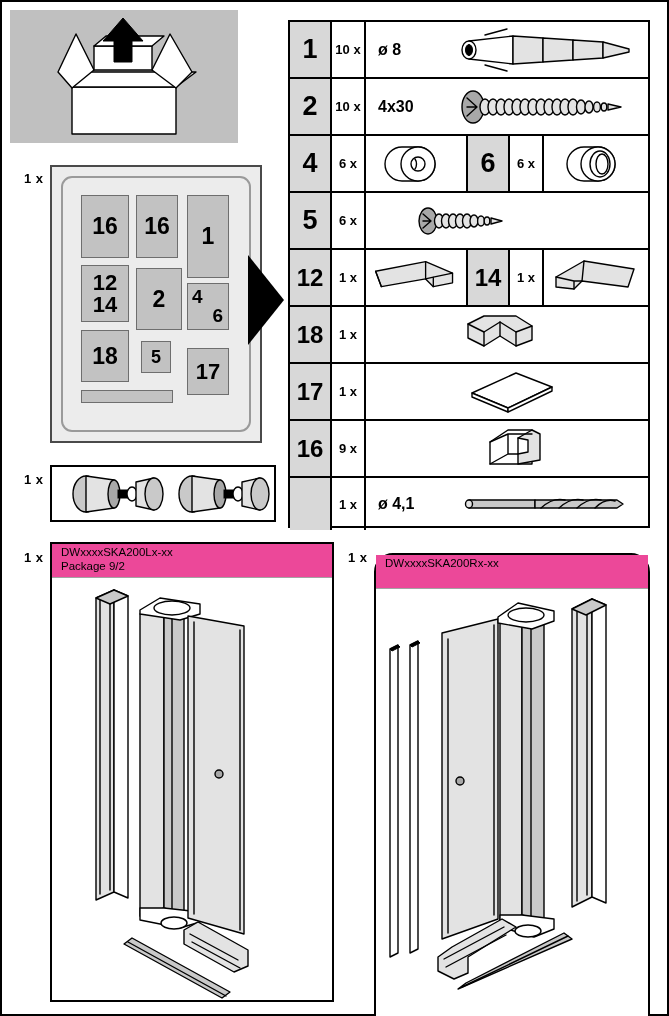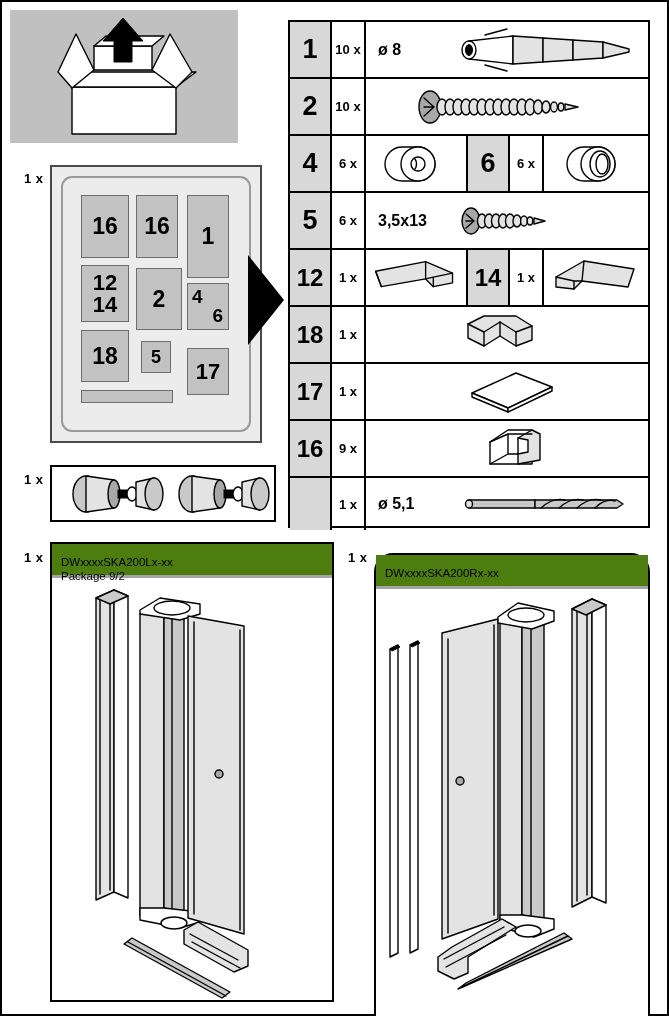--- a/index.html
+++ b/index.html
@@ -112,22 +112,22 @@
   .fl-d{fill:#a8a8a8;stroke:#000;stroke-width:1.4;stroke-linejoin:round;}
   .fl-k{fill:#000;stroke:#000;stroke-width:1;}
 
   
   .pkg{
     position:absolute;border:2px solid #000;box-sizing:border-box;background:#fff;
   }
   .pkg-left{left:48px;top:540px;width:284px;height:460px;}
   .pkg-right{left:372px;top:551px;width:276px;height:584px;border-radius:19px;}
   .pkg-head{
-    height:34px;background:#4d7c0f;border-bottom:3px solid #a3a3a3;
-    padding:11px 0 0 9px;box-sizing:border-box;
+    height:34px;background:#ec4899;border-bottom:1px solid #a3a3a3;
+    padding:1px 0 0 9px;box-sizing:border-box;
   }
   .pkg-head div{font-size:11.5px;color:#000;line-height:14px;}
   .pkg-body{position:relative;width:100%;height:calc(100% - 34px);overflow:hidden;}
 
   
   .mini-tray{
     position:absolute;right:9px;bottom:8px;width:72px;height:84px;
     background:#ececec;border:1px solid #4a4a4a;box-sizing:border-box;
   }
   .mini-inner{
@@ -245,20 +245,21 @@
           <path class="fl-l" d="M88 13 L118 15 L118 35 L88 37 Z"></path>
           <path class="fl-l" d="M118 15 L148 17 L148 33 L118 35 Z"></path>
           <path class="fl-l" d="M148 17 L174 24 L174 27 L148 33 Z"></path>
         </svg>
       </div>
     </div>
 
     <div class="prow" style="height:57px;">
       <div class="num-cell">2</div>
       <div class="qty-cell">10 x</div>
+      <div class="spec-cell">4x30</div>
       <div class="art-cell">
         <svg width="190" height="50" viewBox="0 0 190 50">
           <ellipse class="fl-d" cx="18" cy="25" rx="11" ry="16"></ellipse>
           <path class="ln" d="M12 16 L22 25 L12 34 M12 25 L22 25"></path>
           <g class="fl-l">
             <ellipse cx="30" cy="25" rx="5" ry="8"></ellipse>
               <ellipse cx="38" cy="25" rx="5" ry="8"></ellipse>
             <ellipse cx="46" cy="25" rx="5" ry="8"></ellipse>
               <ellipse cx="54" cy="25" rx="5" ry="8"></ellipse>
             <ellipse cx="62" cy="25" rx="5" ry="8"></ellipse>
@@ -299,21 +300,20 @@
           <ellipse class="fl-w" cx="50" cy="25" rx="17" ry="17"></ellipse>
           <ellipse class="fl-w" cx="52" cy="25" rx="10" ry="13"></ellipse>
           <ellipse class="fl-w" cx="54" cy="25" rx="6" ry="10"></ellipse>
         </svg>
       </div>
     </div>
 
     <div class="prow" style="height:57px;">
       <div class="num-cell">5</div>
       <div class="qty-cell">6 x</div>
-      <div class="spec-cell">3,5x13</div>
       <div class="art-cell">
         <svg width="190" height="50" viewBox="0 0 190 50">
           <ellipse class="fl-d" cx="16" cy="25" rx="9" ry="13"></ellipse>
           <path class="ln" d="M11 18 L19 25 L11 32 M11 25 L19 25"></path>
           <g class="fl-l">
             <ellipse cx="27" cy="25" rx="4.5" ry="7"></ellipse>
               <ellipse cx="34" cy="25" rx="4.5" ry="7"></ellipse>
             <ellipse cx="41" cy="25" rx="4.5" ry="7"></ellipse>
               <ellipse cx="48" cy="25" rx="4.5" ry="7"></ellipse>
             <ellipse cx="55" cy="25" rx="4.5" ry="7"></ellipse>
@@ -379,21 +379,21 @@
           <path class="fl-w" d="M78 18 L96 6 L120 6 L120 14 L106 14 L106 30 L120 30 L120 40 L78 40 Z"></path>
           <path class="fl-l" d="M106 14 L120 6 L128 10 L128 36 L106 40 L106 30 L116 28 L116 16 Z"></path>
           <path class="ln" d="M78 18 L96 10 L120 10 M96 10 L96 30 M78 40 L96 30 L106 30"></path>
         </svg>
       </div>
     </div>
 
     <div class="prow" style="height:52px;border-bottom:none;">
       <div class="num-cell blank"></div>
       <div class="qty-cell">1 x</div>
-      <div class="spec-cell">ø 5,1</div>
+      <div class="spec-cell">ø 4,1</div>
       <div class="art-cell">
         <svg width="190" height="46" viewBox="0 0 190 46">
           <path class="fl-m" d="M14 19 L80 19 L80 27 L14 27 Z"></path>
           <ellipse class="fl-l" cx="14" cy="23" rx="3.5" ry="4"></ellipse>
           <path class="fl-m" d="M80 19 L162 19 L168 23 L162 27 L80 27 Z"></path>
           <path class="ln" d="M86 27 Q98 16 110 19 M104 27 Q116 16 128 19
                                M122 27 Q134 16 146 19 M140 27 Q150 17 160 20"></path>
         </svg>
       </div>
     </div>

